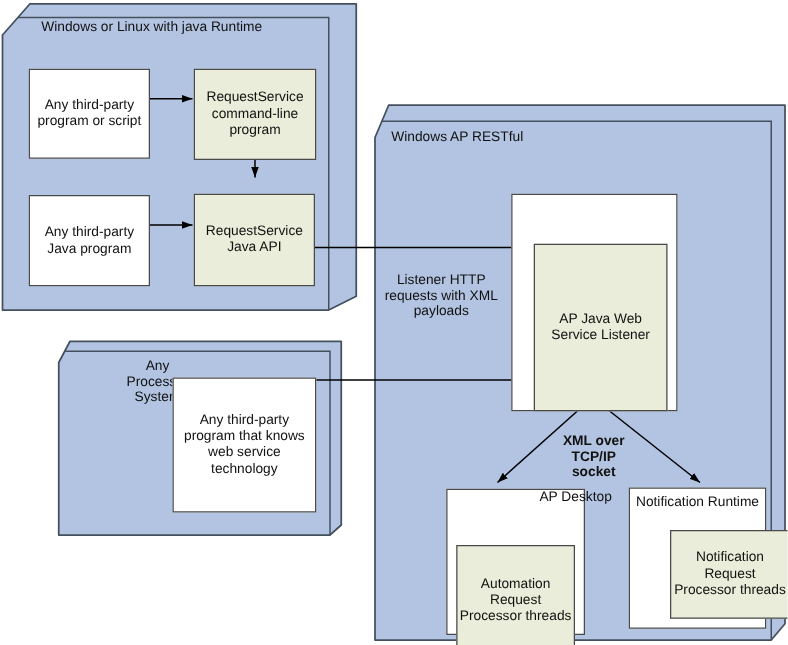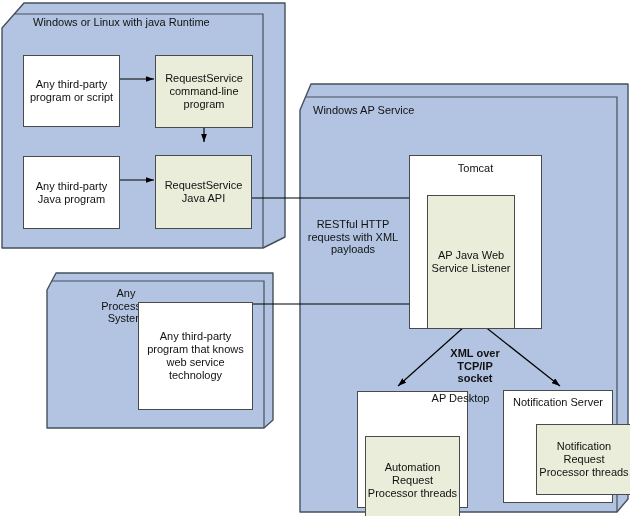--- a/index.html
+++ b/index.html
@@ -52,57 +52,56 @@
     <path class="edge" marker-end="url(#ah)" d="M120,79 L154,79"></path>
     <path class="edge" marker-end="url(#ah)" d="M204,116 L204,142"></path>
     <path class="edge" marker-end="url(#ah)" d="M120,180 L154,180"></path>
     <path class="edge" marker-end="url(#ah)" d="M252,198 L426,198"></path>
     <path class="edge" marker-end="url(#ah)" d="M253,304 L426,304"></path>
     <path class="edge" marker-end="url(#ah)" d="M474,318 L398,386"></path>
     <path class="edge" marker-end="url(#ah)" d="M474,318 L560,386"></path>
   </svg>
 
   <div class="lbl" style="left:33px;top:16px;width:230px;">Windows or Linux with java Runtime</div>
-  <div class="lbl" style="left:313px;top:104px;width:200px;">Windows AP Service</div>
+  <div class="lbl" style="left:313px;top:104px;width:200px;">Windows AP RESTful</div>
   <div class="lbl center" style="left:92px;top:287px;width:68px;">Any
 Processor
 System</div>
 
   <div class="box white" style="left:23px;top:43px;width:97px;height:72px;">Any third-party
 program or script</div>
   <div class="box green" style="left:155px;top:43px;width:98px;height:73px;">RequestService
 command-line
 program</div>
   <div class="box white" style="left:23px;top:144px;width:97px;height:73px;">Any third-party
 Java program</div>
   <div class="box green" style="left:155px;top:143px;width:97px;height:74px;">RequestService
 Java API</div>
 
   <div class="box white" style="left:138px;top:290px;width:115px;height:108px;">Any third-party
 program that knows
 web service
 technology</div>
 
   <div class="frame" style="left:409px;top:155px;width:133px;height:174px;"></div>
-  <div class="lbl center" style="left:409px;top:162px;width:133px;">Tomcat</div>
-  <div class="box green" style="left:427px;top:183px;width:88px;height:134px;">AP Java Web
+  <div class="box green" style="left:427px;top:183px;width:107px;height:134px;">AP Java Web
 Service Listener</div>
 
   <div class="frame" style="left:357px;top:391px;width:111px;height:117px;"></div>
   <div class="lbl center" style="left:357px;top:392px;width:111px;margin-left:48px;">AP Desktop</div>
   <div class="box green" style="left:365px;top:424px;width:95px;height:88px;">Automation
 Request
 Processor threads</div>
 
   <div class="frame" style="left:503px;top:390px;width:110px;height:113px;"></div>
-  <div class="lbl center" style="left:503px;top:396px;width:110px;">Notification Server</div>
+  <div class="lbl center" style="left:503px;top:396px;width:110px;">Notification Runtime</div>
   <div class="box green" style="left:536px;top:412px;width:96px;height:71px;">Notification
 Request
 Processor threads</div>
 
-  <div class="lbl center" style="left:301px;top:218px;width:104px;">RESTful HTTP
+  <div class="lbl center" style="left:301px;top:218px;width:104px;">Listener HTTP
 requests with XML
 payloads</div>
   <div class="lbl center" style="left:435px;top:347px;width:80px;font-weight:bold;">XML over
 TCP/IP
 socket</div>
 
 </div>
 
 </body></html>

